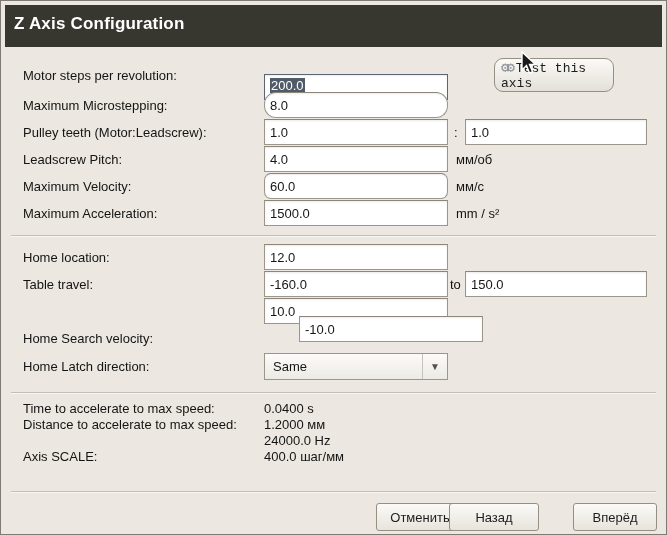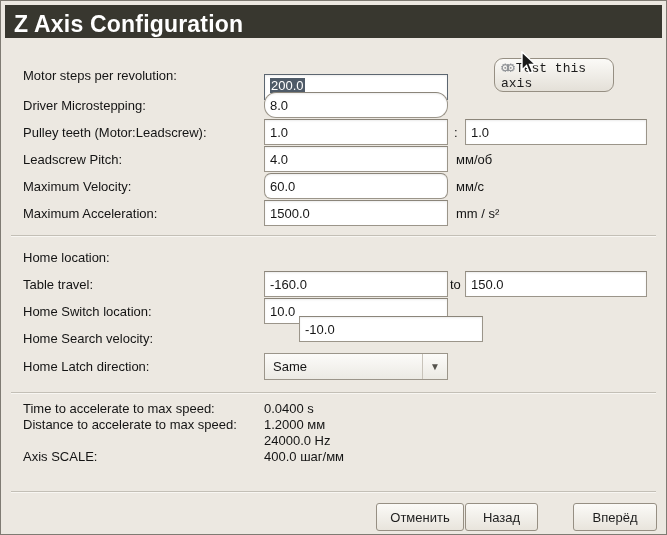--- a/index.html
+++ b/index.html
@@ -2,22 +2,22 @@
 <html><head>
 <meta charset="utf-8">
 <style>
   html,body{margin:0;padding:0;background:#b9b5ad;font-family:"Liberation Sans","DejaVu Sans",sans-serif;}
   .window{
     position:relative;width:667px;height:535px;background:#ece8e1;
     border:1px solid #7f7b73;box-sizing:border-box;overflow:hidden;
     font-size:13px;color:#161616;
   }
   .titlebar{
-    position:absolute;left:4px;top:4px;right:4px;height:33px;
-    background:#38372f;color:#ffffff;font-size:23px;font-weight:bold;
+    position:absolute;left:4px;top:4px;right:4px;height:42px;
+    background:#38372f;color:#ffffff;font-size:17px;font-weight:bold;
     line-height:38px;padding-left:9px;letter-spacing:0.2px;
   }
   .lbl{position:absolute;left:22px;white-space:nowrap;color:#141414;}
   .entry{
     position:absolute;left:263px;width:184px;height:26px;box-sizing:border-box;
     background:#ffffff;border:1px solid #9b958a;border-top-color:#8b857a;
     padding:3px 5px;font-size:13px;font-family:"Liberation Sans","DejaVu Sans",sans-serif;
     color:#161616;box-shadow:inset 0 1px 2px rgba(0,0,0,0.08);
   }
   .entry2{left:464px;width:182px;}
@@ -55,21 +55,21 @@
 <body>
 
 <div class="window">
 
   <div class="titlebar">Z Axis Configuration</div>
 
   <div class="lbl" style="top:67px">Motor steps per revolution:</div>
   <div class="entry" style="top:61px;border-color:#5c6670;margin-top:12px;"><span class="sel">200.0</span></div>
   <button class="test-btn"><span class="gears">⚙⚙</span><span>Test this axis</span></button>
 
-  <div class="lbl" style="top:97px">Driver Microstepping:</div>
+  <div class="lbl" style="top:97px">Maximum Microstepping:</div>
   <input class="entry" style="top: 91px; border-radius: 12px;" value="8.0">
 
   <div class="lbl" style="top:124px">Pulley teeth (Motor:Leadscrew):</div>
   <input class="entry" style="top: 118px;" value="1.0">
   <div class="sep-txt" style="left:453px;top:124px">:</div>
   <input class="entry entry2" style="top: 118px;" value="1.0">
 
   <div class="lbl" style="top:151px">Leadscrew Pitch:</div>
   <input class="entry" style="top: 145px;" value="4.0">
   <div class="unit" style="top:151px">мм/об</div>
@@ -78,27 +78,27 @@
   <input class="entry" style="top: 172px; border-radius: 7px;" value="60.0">
   <div class="unit" style="top:178px">мм/с</div>
 
   <div class="lbl" style="top:205px">Maximum Acceleration:</div>
   <input class="entry" style="top: 199px;" value="1500.0">
   <div class="unit" style="top:205px">mm / s²</div>
 
   <div class="hsep" style="top:234px"></div>
 
   <div class="lbl" style="top:249px">Home location:</div>
+  <input class="entry" style="top: 243px;" value="12.0">
 
   <div class="lbl" style="top:276px">Table travel:</div>
   <input class="entry" style="top: 270px;" value="-160.0">
   <div class="sep-txt" style="left:449px;top:276px">to</div>
   <input class="entry entry2" style="top: 270px;" value="150.0">
 
-  <div class="lbl" style="top:303px">Home Switch location:</div>
   <input class="entry" style="top: 297px;" value="10.0">
 
   <div class="lbl" style="top:330px">Home Search velocity:</div>
   <input class="entry" style="top: 315px; margin-left: 35px;" value="-10.0">
 
   <div class="lbl" style="top:358px">Home Latch direction:</div>
   <div class="combo">
     <span class="combo-label">Same</span>
     <span class="combo-arrow">▼</span>
   </div>
@@ -112,20 +112,20 @@
   <div class="info-val" style="top:416px">1.2000 мм</div>
 
   <div class="info-val" style="top:432px">24000.0 Hz</div>
 
   <div class="info-lbl" style="top:448px">Axis SCALE:</div>
   <div class="info-val" style="top:448px">400.0 шаг/мм</div>
 
   <div class="hsep" style="top:490px"></div>
 
   <button class="btn" style="left:375px;top:502px;width:88px">Отменить</button>
-  <button class="btn" style="left:464px;top:502px;width:73px">Назад</button>
+  <button class="btn" style="left:448px;top:502px;width:90px">Назад</button>
   <button class="btn" style="left:572px;top:502px;width:84px">Вперёд</button>
 
   <svg class="cursor" viewBox="0 0 18 26">
     <path d="M2,1 L2,19 L6.5,14.5 L9.5,22 L12.5,20.8 L9.5,13.5 L15.5,13.5 Z" fill="#1a1a1a" stroke="#ffffff" stroke-width="1.4"></path>
   </svg>
 
 </div>
 
 </body></html>

